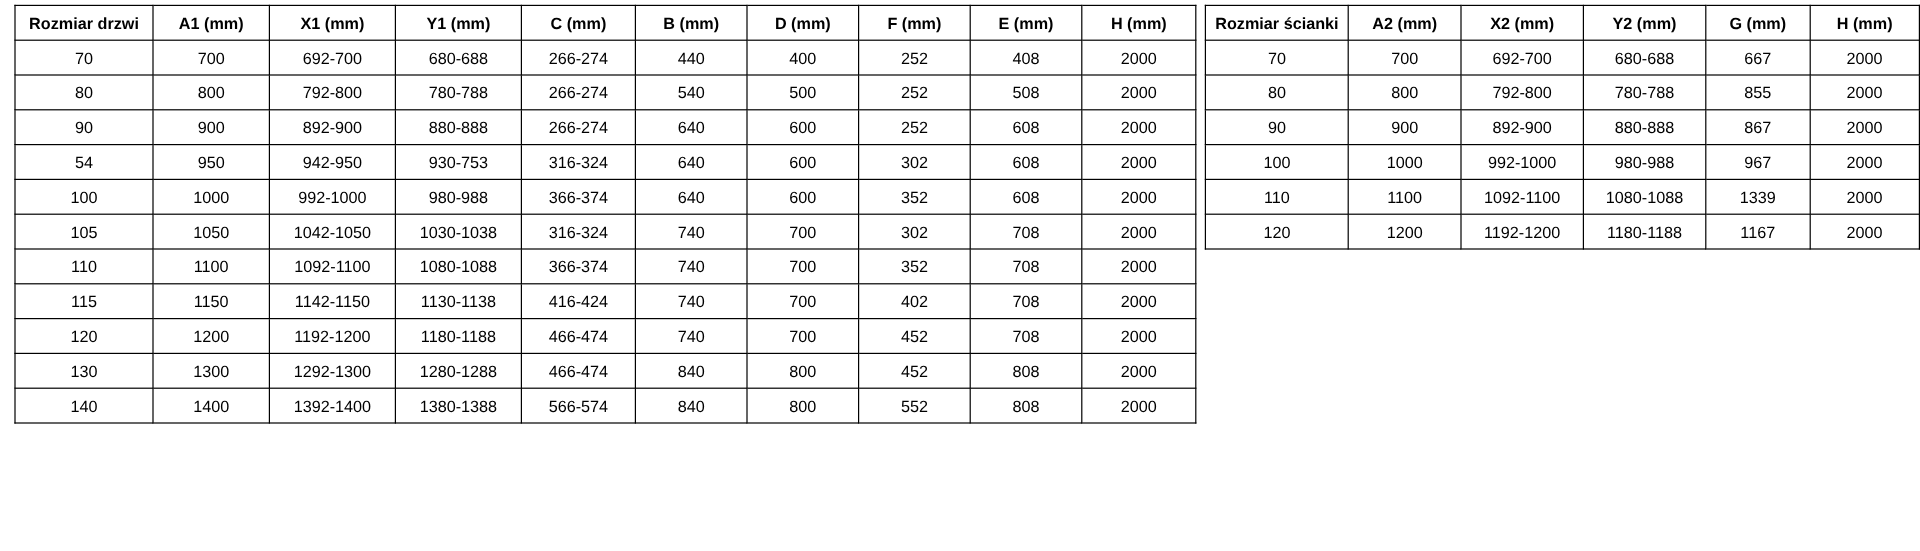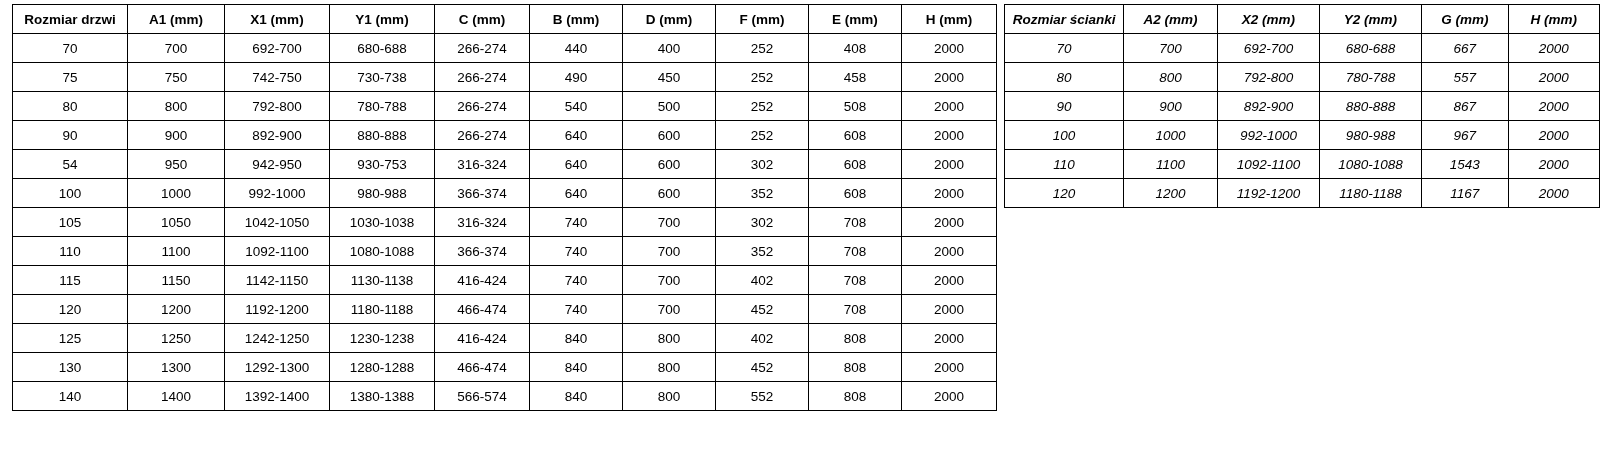--- a/index.html
+++ b/index.html
@@ -17,21 +17,21 @@
   .page {
     position: relative;
     width: 1600px;
     height: 459px;
   }
   .table-wrap {
     position: absolute;
     top: 4px;
   }
   #doors-wrap { left: 12px; }
-  #walls-wrap { left: 1004px; font-style: italic; }
+  #walls-wrap { left: 1004px; }
 
   table.spec {
     border-collapse: collapse;
     table-layout: fixed;
   }
   table.spec th,
   table.spec td {
     border: 1px solid #000000;
     text-align: center;
     vertical-align: middle;
@@ -108,32 +108,20 @@
             <td>692-700</td>
             <td>680-688</td>
             <td>266-274</td>
             <td>440</td>
             <td>400</td>
             <td>252</td>
             <td>408</td>
             <td>2000</td>
           </tr>
           <tr>
-            <td>75</td>
-            <td>750</td>
-            <td>742-750</td>
-            <td>730-738</td>
-            <td>266-274</td>
-            <td>490</td>
-            <td>450</td>
-            <td>252</td>
-            <td>458</td>
-            <td>2000</td>
-          </tr>
-          <tr>
             <td>80</td>
             <td>800</td>
             <td>792-800</td>
             <td>780-788</td>
             <td>266-274</td>
             <td>540</td>
             <td>500</td>
             <td>252</td>
             <td>508</td>
             <td>2000</td>
@@ -213,32 +201,20 @@
           <tr>
             <td>120</td>
             <td>1200</td>
             <td>1192-1200</td>
             <td>1180-1188</td>
             <td>466-474</td>
             <td>740</td>
             <td>700</td>
             <td>452</td>
             <td>708</td>
-            <td>2000</td>
-          </tr>
-          <tr>
-            <td>125</td>
-            <td>1250</td>
-            <td>1242-1250</td>
-            <td>1230-1238</td>
-            <td>416-424</td>
-            <td>840</td>
-            <td>800</td>
-            <td>402</td>
-            <td>808</td>
             <td>2000</td>
           </tr>
           <tr>
             <td>130</td>
             <td>1300</td>
             <td>1292-1300</td>
             <td>1280-1288</td>
             <td>466-474</td>
             <td>840</td>
             <td>800</td>
@@ -289,21 +265,21 @@
             <td>692-700</td>
             <td>680-688</td>
             <td>667</td>
             <td>2000</td>
           </tr>
           <tr>
             <td>80</td>
             <td>800</td>
             <td>792-800</td>
             <td>780-788</td>
-            <td>557</td>
+            <td>855</td>
             <td>2000</td>
           </tr>
           <tr>
             <td>90</td>
             <td>900</td>
             <td>892-900</td>
             <td>880-888</td>
             <td>867</td>
             <td>2000</td>
           </tr>
@@ -313,21 +289,21 @@
             <td>992-1000</td>
             <td>980-988</td>
             <td>967</td>
             <td>2000</td>
           </tr>
           <tr>
             <td>110</td>
             <td>1100</td>
             <td>1092-1100</td>
             <td>1080-1088</td>
-            <td>1543</td>
+            <td>1339</td>
             <td>2000</td>
           </tr>
           <tr>
             <td>120</td>
             <td>1200</td>
             <td>1192-1200</td>
             <td>1180-1188</td>
             <td>1167</td>
             <td>2000</td>
           </tr>

